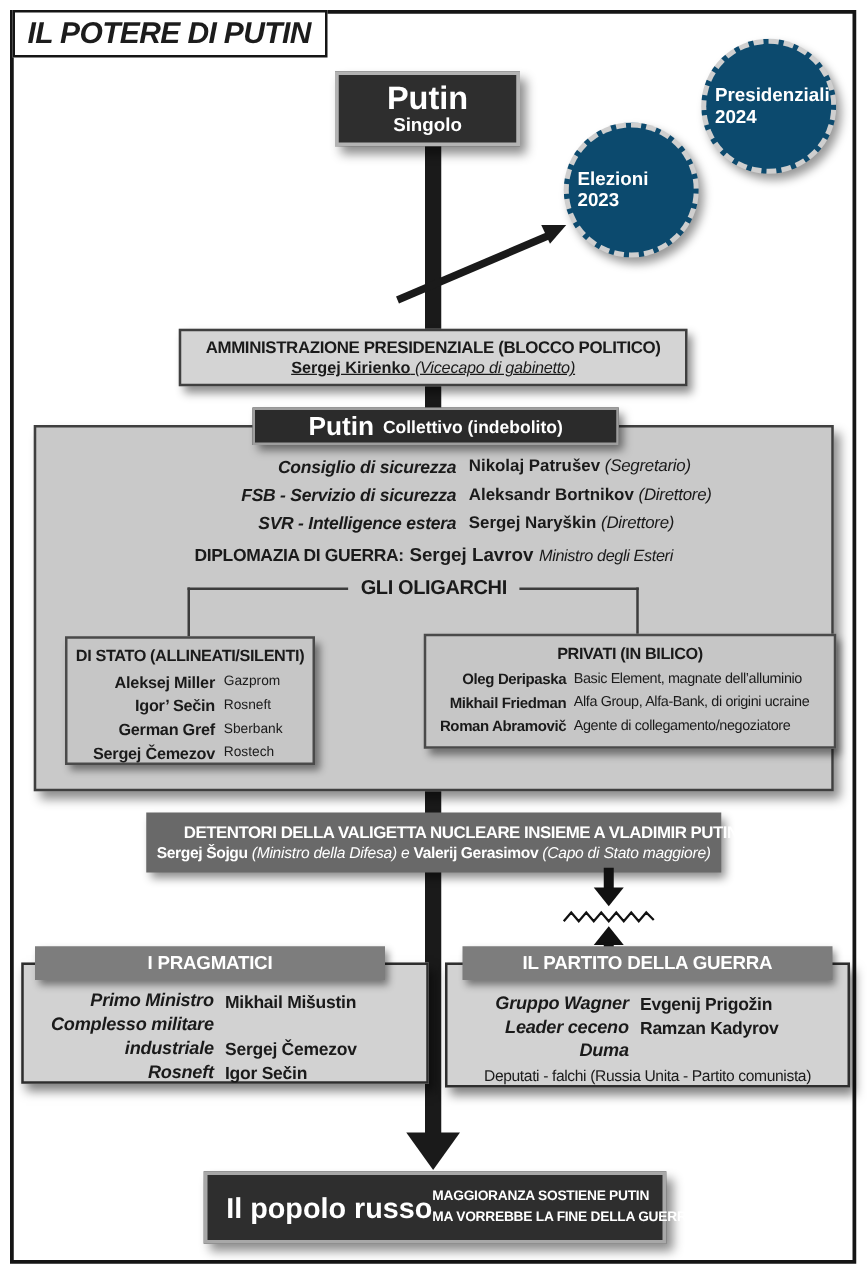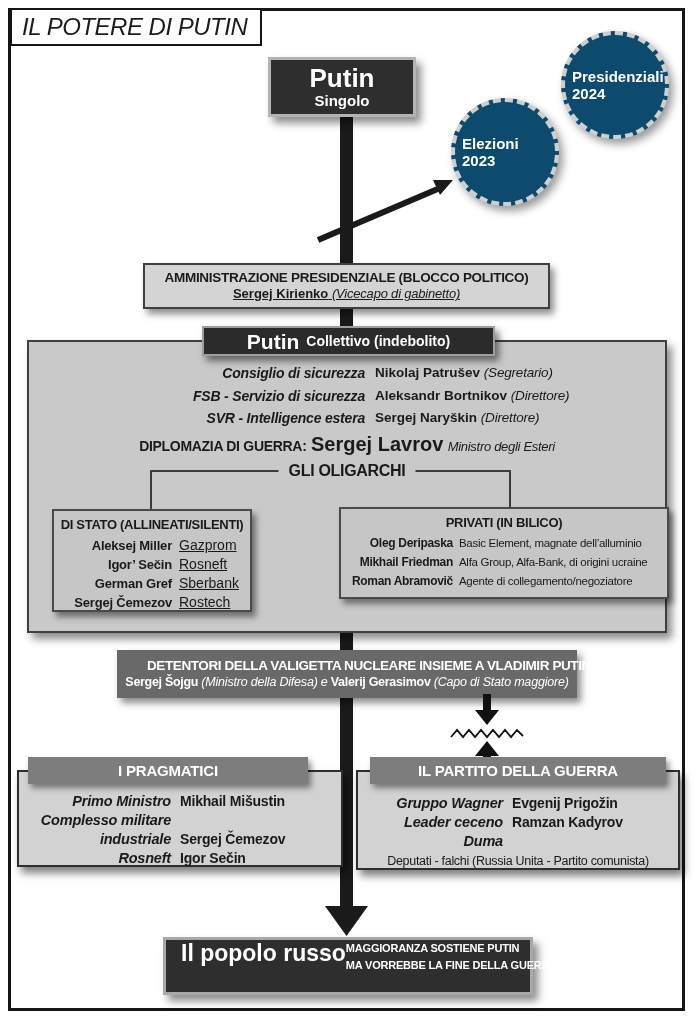--- a/index.html
+++ b/index.html
@@ -3,21 +3,21 @@
 <meta charset="utf-8">
 <style>
   html,body{margin:0;padding:0;background:#fff;}
   #canvas{position:relative;width:694px;height:1024px;background:#fff;overflow:hidden;
           font-family:"Liberation Sans",sans-serif;color:#1a1a1a;}
   .abs{position:absolute;}
   
   .outer-frame{left:8px;top:8px;width:677px;height:1003px;border:3px solid #151515;box-sizing:border-box;}
   .title-box{left:10px;top:8px;width:252px;height:38px;background:#fff;border:2px solid #151515;
              box-sizing:border-box;display:flex;align-items:center;padding-left:10px;z-index:6;}
-  .title-box span{font-style:italic;font-weight:normal;font-size:24px;letter-spacing:-0.5px;color:#1c1c1c;}
+  .title-box span{font-style:italic;font-weight:bold;font-size:24px;letter-spacing:-0.5px;color:#1c1c1c;}
   
   .darkbox{background:#2e2e2e;color:#fff;box-shadow:5px 6px 8px rgba(0,0,0,.45);box-sizing:border-box;}
   .putin-singolo{left:268px;top:57px;width:148px;height:60px;border:3px solid #b3b3b3;z-index:3;
                  display:flex;flex-direction:column;align-items:center;justify-content:center;line-height:1.05;}
   .putin-singolo .big{font-size:26px;font-weight:bold;}
   .putin-singolo .sub{font-size:15px;font-weight:bold;}
   
   .circle{border-radius:50%;background:#0c4a6e;border:4px dashed #cfcfcf;box-sizing:border-box;
           box-shadow:4px 5px 8px rgba(0,0,0,.4);display:flex;align-items:center;justify-content:center;
           text-align:left;color:#fff;font-weight:bold;font-size:15px;line-height:1.15;z-index:2;}
@@ -40,35 +40,35 @@
                border:2px solid #9e9e9e;box-sizing:border-box;box-shadow:4px 5px 7px rgba(0,0,0,.5);
                display:flex;align-items:center;justify-content:center;gap:7px;color:#fff;}
   .coll-header .big{font-size:21px;font-weight:bold;line-height:1;}
   .coll-header .sub{font-size:14px;font-weight:bold;}
   .crows{position:absolute;left:0;top:20px;width:100%;}
   .crow{display:flex;line-height:22.5px;padding-left:6px;}
   .crow .cl{width:330px;text-align:right;font-style:italic;font-weight:bold;font-size:14px;letter-spacing:-0.2px;}
   .crow .cr{margin-left:10px;font-size:13.5px;}
   .diplomazia{position:absolute;left:0;top:90px;width:100%;text-align:center;line-height:24px;}
   .diplomazia .dl{font-weight:bold;font-size:14px;letter-spacing:-0.3px;}
-  .diplomazia .dn{font-weight:bold;font-size:20px;margin-top:21px;}
+  .diplomazia .dn{font-weight:bold;font-size:15px;margin-top:21px;}
   .diplomazia .dr{font-style:italic;font-size:13px;letter-spacing:-0.3px;}
   .oli-connector{position:absolute;left:121px;top:128px;width:357px;height:38px;
                  border-left:2px solid #3c3c3c;border-top:2px solid #3c3c3c;border-right:2px solid #3c3c3c;}
   .oli-title{position:absolute;left:50%;transform:translateX(-50%);top:118px;height:22px;background:#c9c9c9;
              padding:0 10px;font-weight:bold;font-size:16px;letter-spacing:-0.3px;z-index:2;line-height:22px;}
   .subbox{position:absolute;background:#c6c6c6;border:2px solid #4a4a4a;box-sizing:border-box;
           box-shadow:4px 5px 6px rgba(0,0,0,.45);}
   .di-stato{left:23px;top:167px;width:200px;height:103px;}
   .privati{left:310px;top:165px;width:330px;height:92px;}
   .subbox .sb-title{text-align:center;font-weight:bold;font-size:13px;letter-spacing:-0.3px;margin-top:6px;}
   .sb-rows{margin-top:4px;}
   .sb-row{display:flex;line-height:19px;white-space:nowrap;}
   .di-stato .sb-row .n{width:118px;text-align:right;font-weight:bold;font-size:13px;letter-spacing:-0.2px;}
-  .di-stato .sb-row .o{margin-left:7px;font-size:14px;text-decoration:underline;}
+  .di-stato .sb-row .o{margin-left:7px;font-size:11px;}
   .privati .sb-row .n{width:112px;text-align:right;font-weight:bold;font-size:12px;letter-spacing:-0.3px;}
   .privati .sb-row .o{margin-left:6px;font-size:11.5px;letter-spacing:-0.3px;}
   
   .valigetta{left:117px;top:650px;width:460px;height:48px;background:#696969;color:#fff;
              box-shadow:4px 5px 7px rgba(0,0,0,.45);display:flex;flex-direction:column;align-items:center;
              justify-content:center;line-height:1.25;z-index:3;white-space:nowrap;}
   .val-l1{font-weight:bold;font-size:13.5px;letter-spacing:-0.4px;padding-left:48px;}
   .val-l2{font-size:12.5px;letter-spacing:-0.3px;}
   
   .group-outer{background:#d2d2d2;border:2px solid #2e2e2e;box-sizing:border-box;
@@ -83,21 +83,21 @@
   .prag-outer .g-row .gl{width:152px;text-align:right;font-style:italic;font-weight:bold;font-size:14.5px;letter-spacing:-0.2px;}
   .prag-outer .g-row .gn{margin-left:9px;font-weight:bold;font-size:14px;letter-spacing:-0.2px;}
   .part-outer{left:356px;top:770px;width:324px;height:100px;}
   .part-header{left:370px;top:757px;width:296px;height:27px;}
   .part-rows{padding-top:22px;}
   .part-outer .g-row .gl{width:145px;text-align:right;font-style:italic;font-weight:bold;font-size:14.5px;letter-spacing:-0.2px;}
   .part-outer .g-row .gn{margin-left:9px;font-weight:bold;font-size:14px;letter-spacing:-0.2px;white-space:nowrap;}
   .part-note{text-align:center;font-size:12.5px;letter-spacing:-0.3px;margin-top:3px;white-space:nowrap;}
   
   .popolo{left:163px;top:937px;width:370px;height:58px;border:3px solid #a8a8a8;display:flex;
-          align-items:flex-start;z-index:3;}
+          align-items:center;z-index:3;}
   .popolo .pt{font-size:23px;font-weight:bold;padding-left:15px;white-space:nowrap;}
   .popolo .pr{margin-left:auto;padding-right:10px;text-align:left;line-height:17px;
               font-size:11px;font-weight:bold;letter-spacing:-0.2px;white-space:nowrap;}
   svg{display:block;}
 </style>
 </head>
 <body>
 
 <div id="canvas">
 

